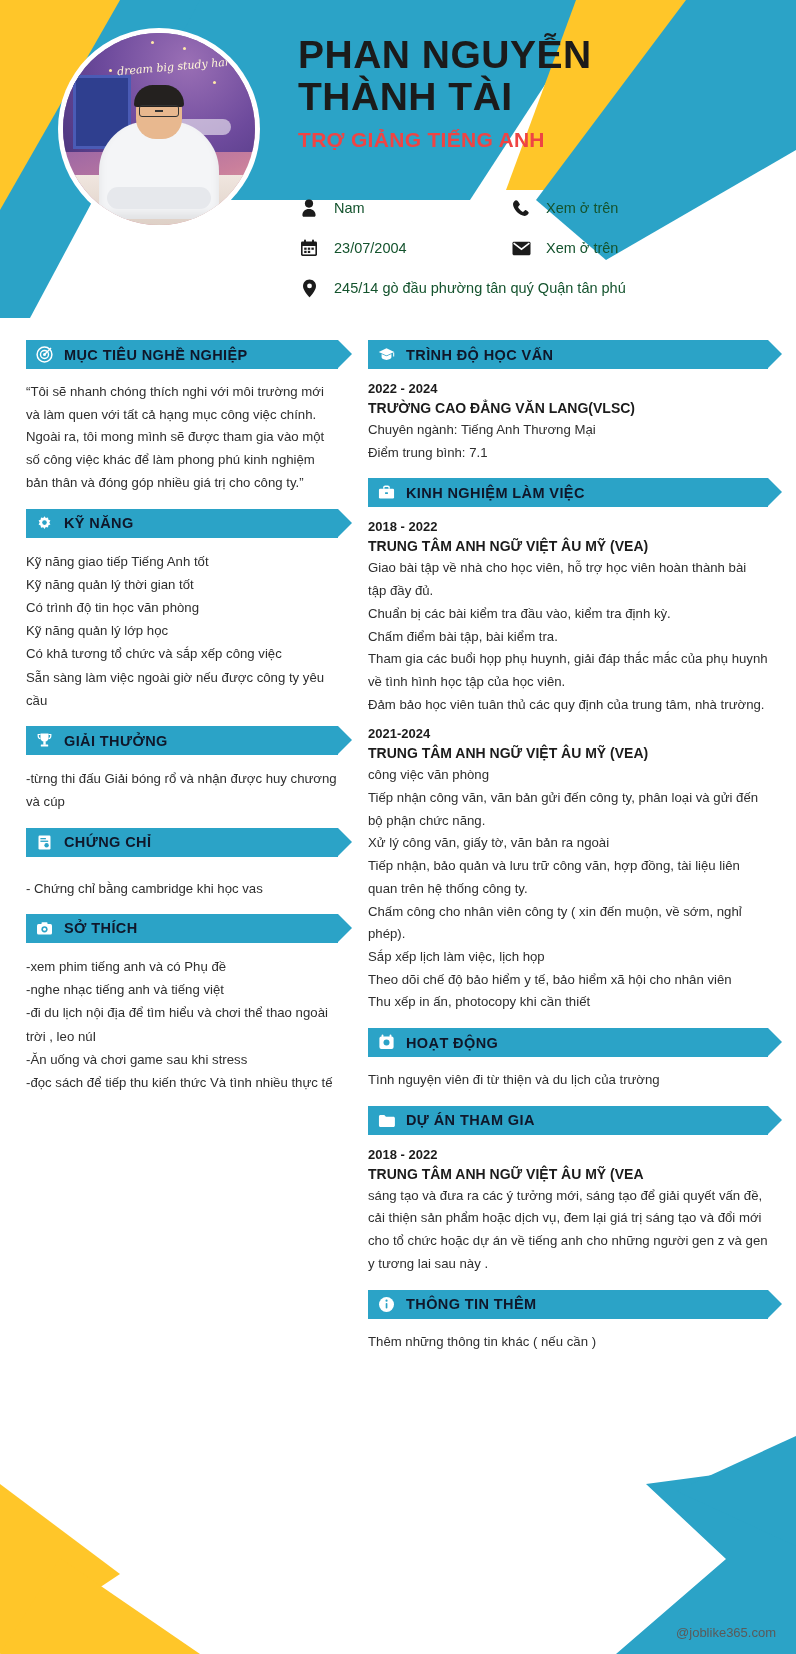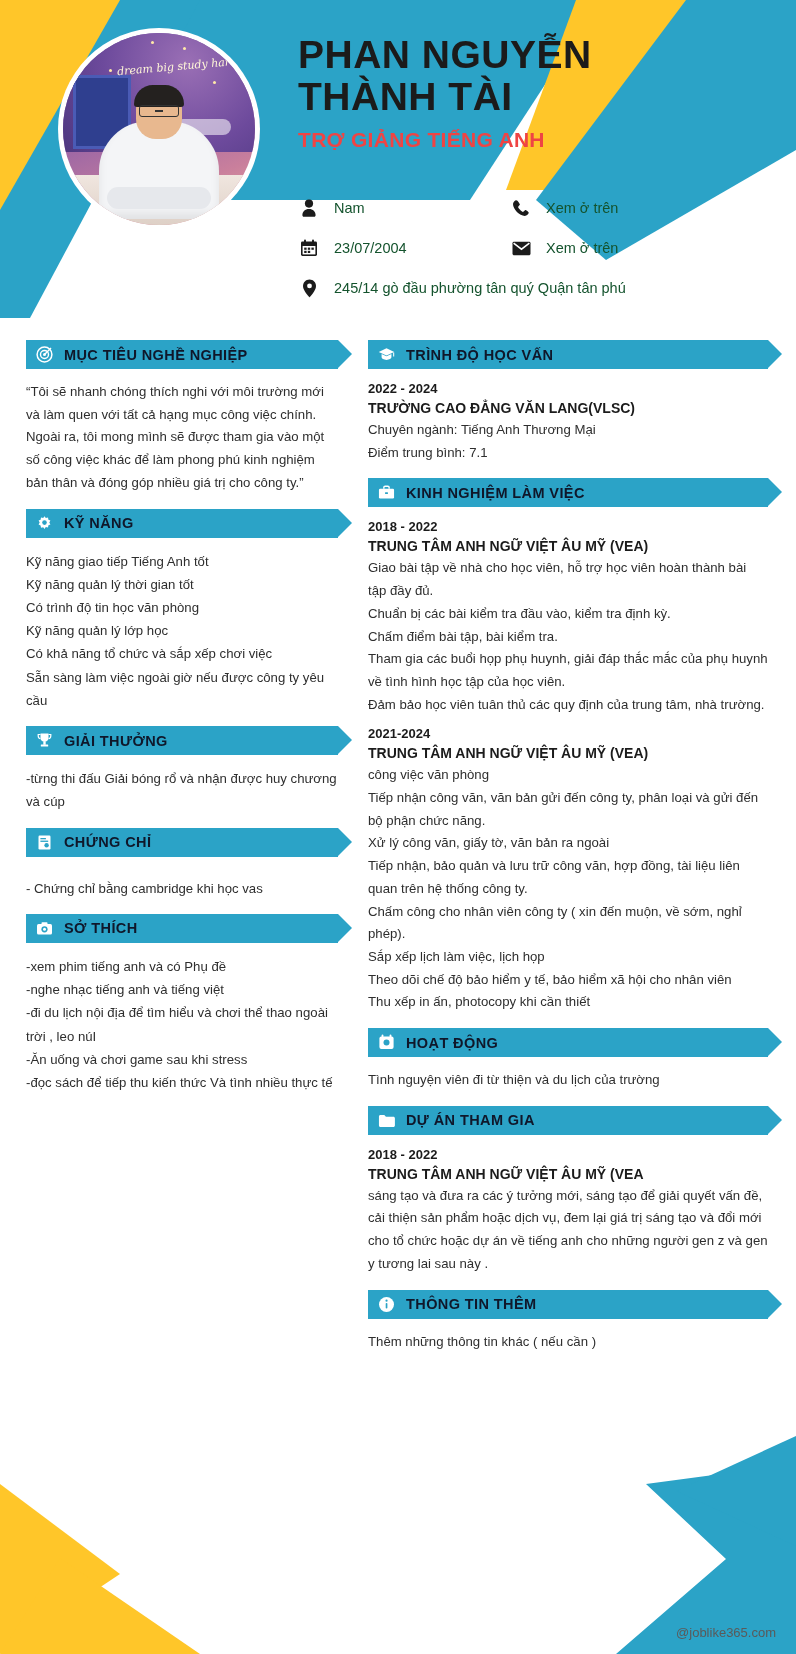--- a/index.html
+++ b/index.html
@@ -404,21 +404,21 @@
             <circle cx="8.5" cy="7.6" r="2.3" fill="#2ba3c7"></circle>
           </svg>
       </span>
       <span class="sh-title">KỸ NĂNG</span>
     </div>
     <div>
       <div class="list-line">Kỹ năng giao tiếp Tiếng Anh tốt</div>
       <div class="list-line">Kỹ năng quản lý thời gian tốt</div>
       <div class="list-line">Có trình độ tin học văn phòng</div>
       <div class="list-line">Kỹ năng quản lý lớp học</div>
-      <div class="list-line">Có khả năng tổ chức và sắp xếp chơi việc</div>
+      <div class="list-line">Có khả tương tổ chức và sắp xếp công việc</div>
       <div class="list-line">Sẵn sàng làm việc ngoài giờ nếu được công ty yêu cầu</div>
     </div>
 
     <div class="sec-head">
       <span class="sh-icon">
         <svg width="17" height="17" viewBox="0 0 17 17">
             <path d="M4.5 1.5h8v4.2c0 2.3-1.8 4.2-4 4.2s-4-1.9-4-4.2V1.5z" fill="#fff"></path>
             <path d="M4.5 2.5H2.2v1.6c0 1.4 1 2.5 2.3 2.6M12.5 2.5h2.3v1.6c0 1.4-1 2.5-2.3 2.6" stroke="#fff" stroke-width="1.2" fill="none"></path>
             <rect x="7.3" y="9.6" width="2.4" height="3.2" fill="#fff"></rect>
             <rect x="4.8" y="12.6" width="7.4" height="2" rx="0.6" fill="#fff"></rect>

